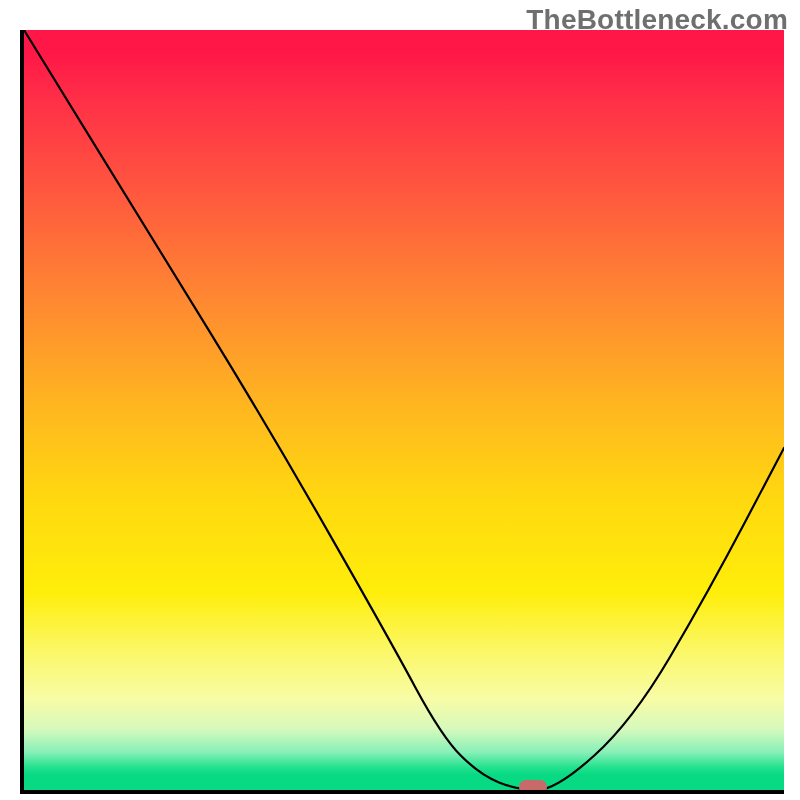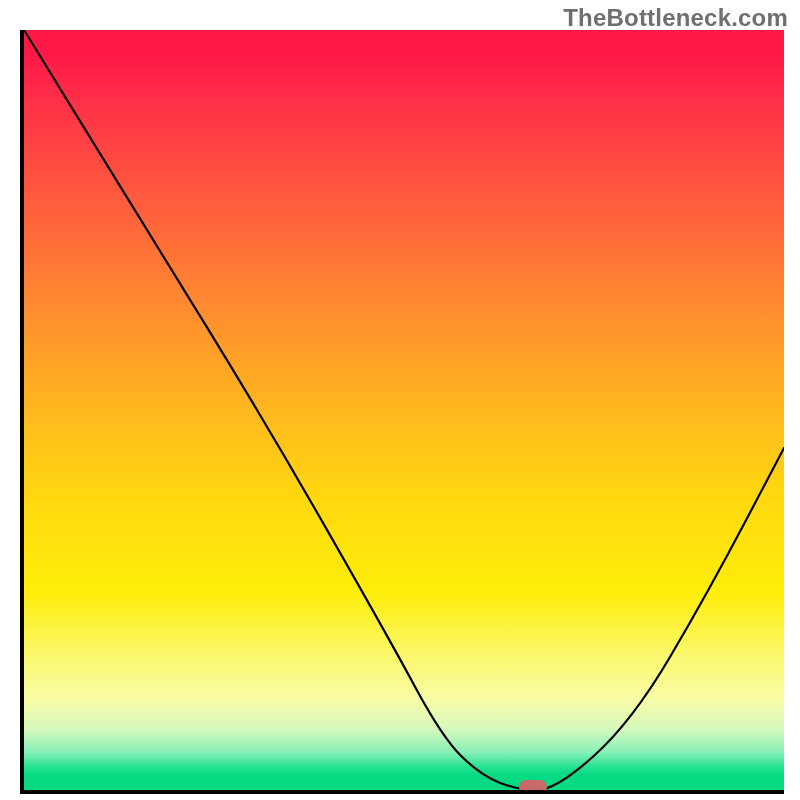--- a/index.html
+++ b/index.html
@@ -13,21 +13,21 @@
   }
   .wrap {
     position: relative;
     width: 800px;
     height: 800px;
   }
   .watermark {
     position: absolute;
     top: 4px;
     right: 12px;
-    font-size: 24px;
+    font-size: 28px;
     font-weight: bold;
     color: #6f6f6f;
     letter-spacing: 0.2px;
     z-index: 5;
   }
   .plot-area {
     position: absolute;
     top: 30px;
     left: 20px;
     width: 760px;

